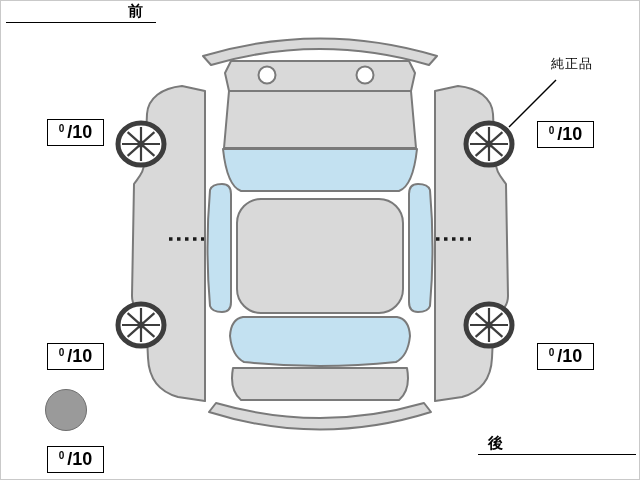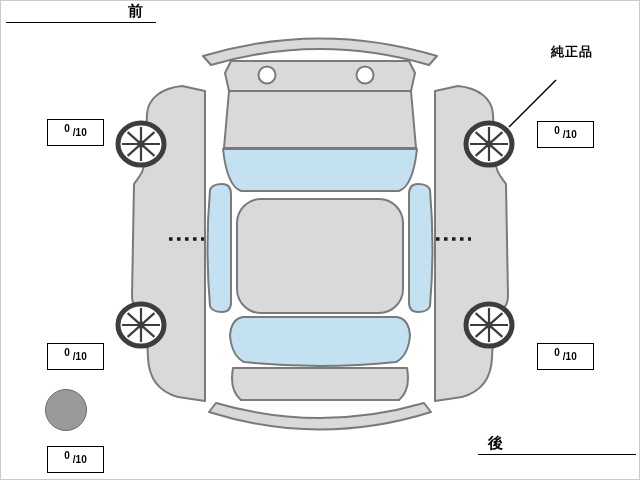--- a/index.html
+++ b/index.html
@@ -26,27 +26,27 @@
   .seam-dots{stroke:#1a1a1a;stroke-width:3.5;stroke-dasharray:3.5 4.5;}
   .leader{stroke:var(--color-line);stroke-width:1.5;}
 
   
   .front-label-wrap{position:absolute;left:6px;top:0;width:150px;height:23px;
     border-bottom:1.5px solid var(--color-line);box-sizing:border-box;
     text-align:right;padding-right:13px;font-size:15px;font-weight:bold;line-height:22px;}
   .rear-label-wrap{position:absolute;left:478px;top:431px;width:158px;height:24px;
     border-bottom:1.5px solid var(--color-line);box-sizing:border-box;
     text-align:left;padding-left:10px;font-size:15px;font-weight:bold;line-height:23px;}
-  .genuine-label{position:absolute;left:551px;top:44px;font-size:13px;font-weight:bold;
+  .genuine-label{position:absolute;left:551px;top:56px;font-size:13px;font-weight:normal;
     letter-spacing:1px;line-height:16px;}
 
   .score-box{position:absolute;width:57px;height:27px;border:1px solid #000;background:#fff;
     box-sizing:border-box;display:flex;align-items:center;justify-content:center;gap:3px;}
   .score-num{font-size:10px;font-weight:bold;transform:translateY(-4px);}
-  .score-den{font-size:10px;font-weight:bold;text-align:right;}
+  .score-den{font-size:18px;font-weight:bold;text-align:right;}
   .pos-fl{left:47px;top:119px;}
   .pos-fr{left:537px;top:121px;}
   .pos-rl{left:47px;top:343px;}
   .pos-rr{left:537px;top:343px;}
   .pos-sp{left:47px;top:446px;}
   .spare-circle{position:absolute;left:45px;top:389px;width:42px;height:42px;border-radius:50%;
     background:var(--color-spare_fill);border:1.5px solid #6e6e6e;box-sizing:border-box;}
 </style>
 </head>
 <body>

